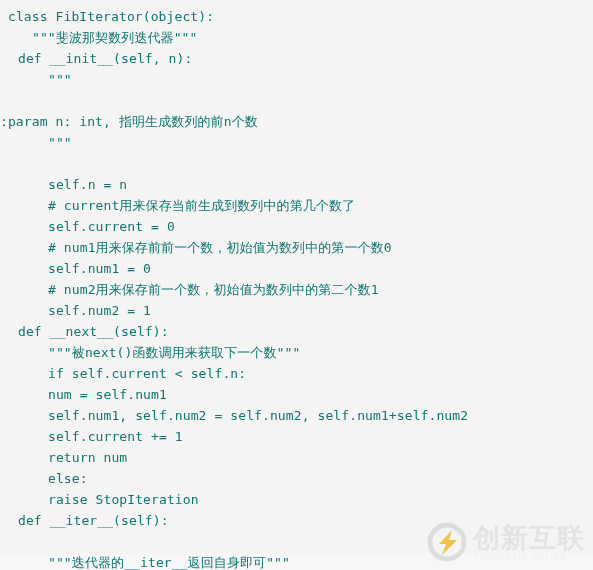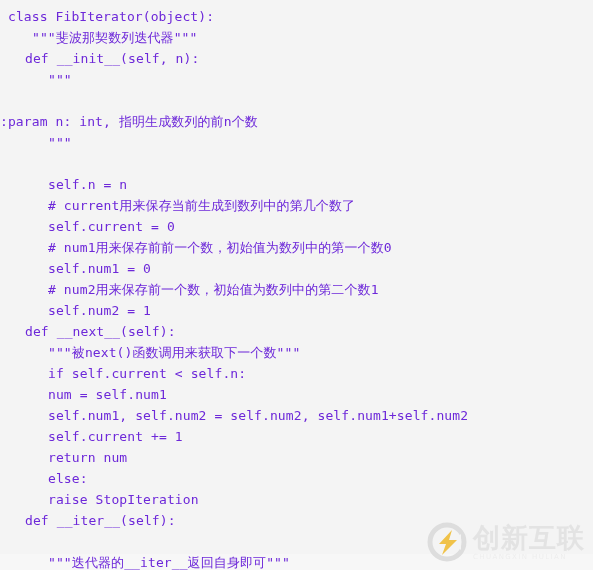--- a/index.html
+++ b/index.html
@@ -40,28 +40,28 @@
     padding: 6px 0 0 0;
     margin: 0;
   }
 
   .code-line {
     display: block;
     height: 21px;
     line-height: 21px;
     font-family: "DejaVu Sans Mono", "Liberation Mono", monospace;
     font-size: 13px;
-    color: #6d28d9;
+    color: #0f766e;
     white-space: pre;
     letter-spacing: 0.1px;
   }
 
   
   .ind-0 { padding-left: 8px; }
-  .ind-1 { padding-left: 25px; }
+  .ind-1 { padding-left: 18px; }
   .ind-2 { padding-left: 32px; }
   .ind-3 { padding-left: 48px; }
   .ind-4 { }
 
   .code-line.blank { color: transparent; }
 
   
   #watermark {
     position: absolute;
     right: 8px;

